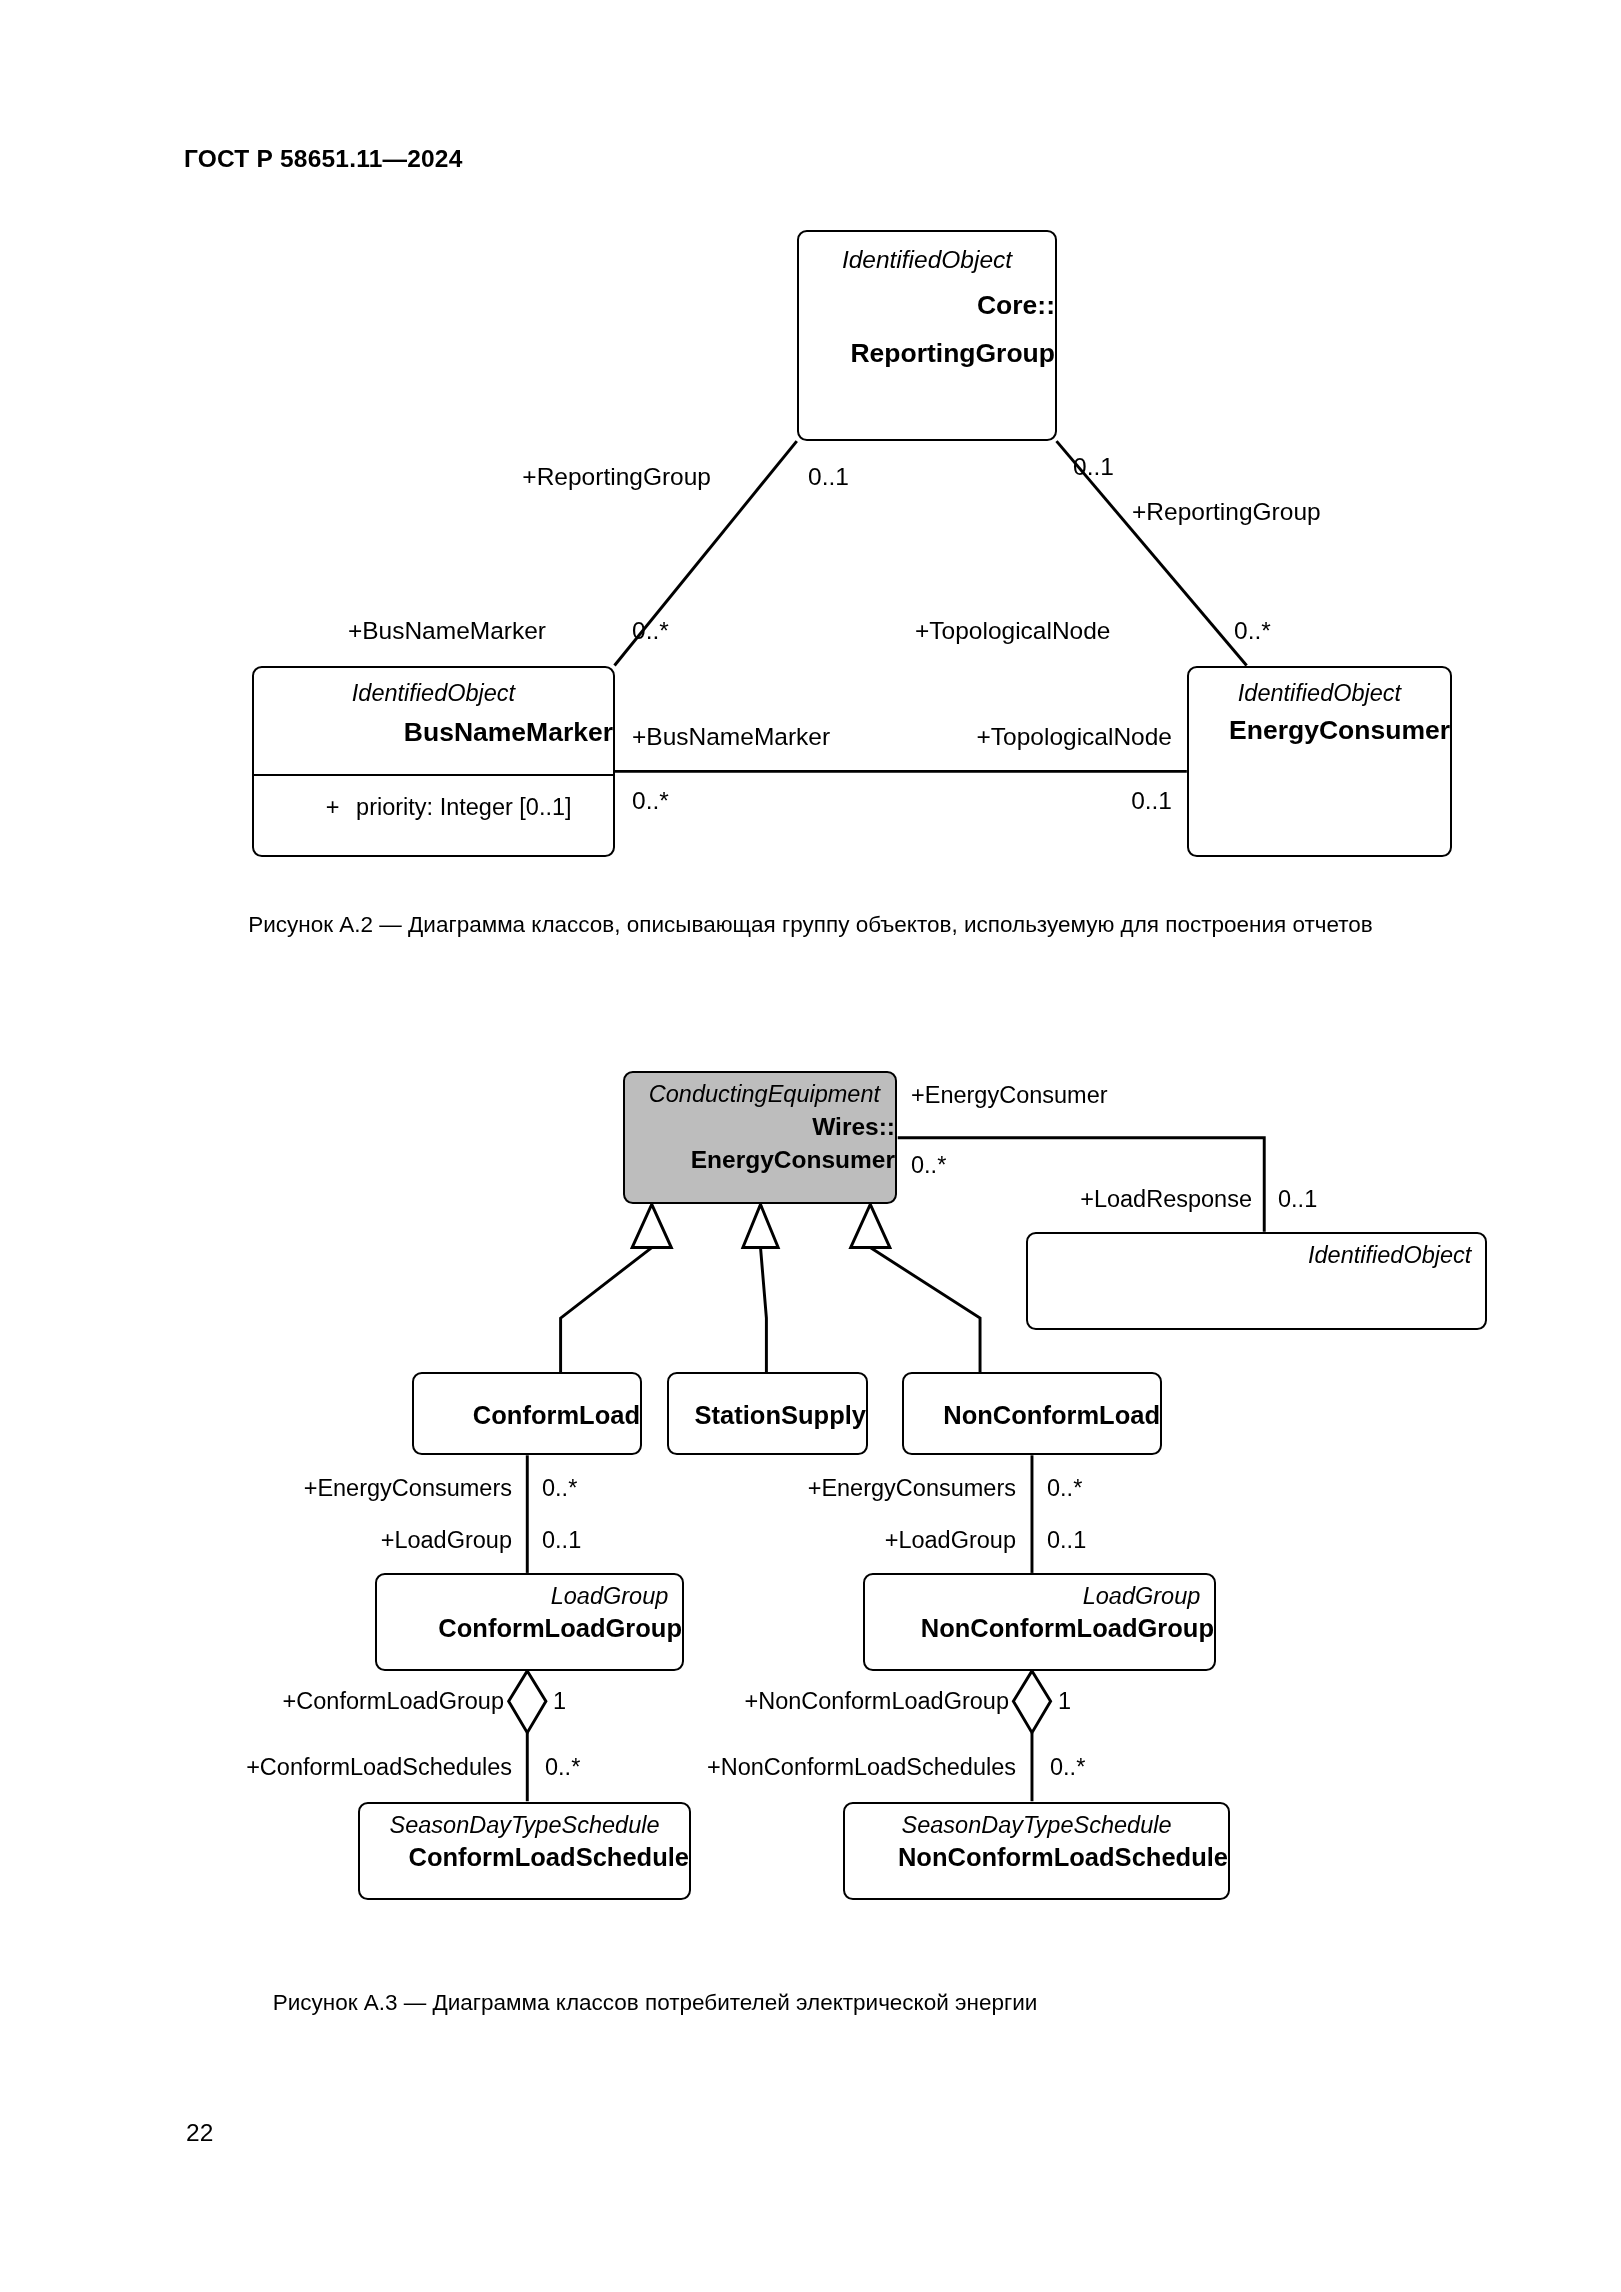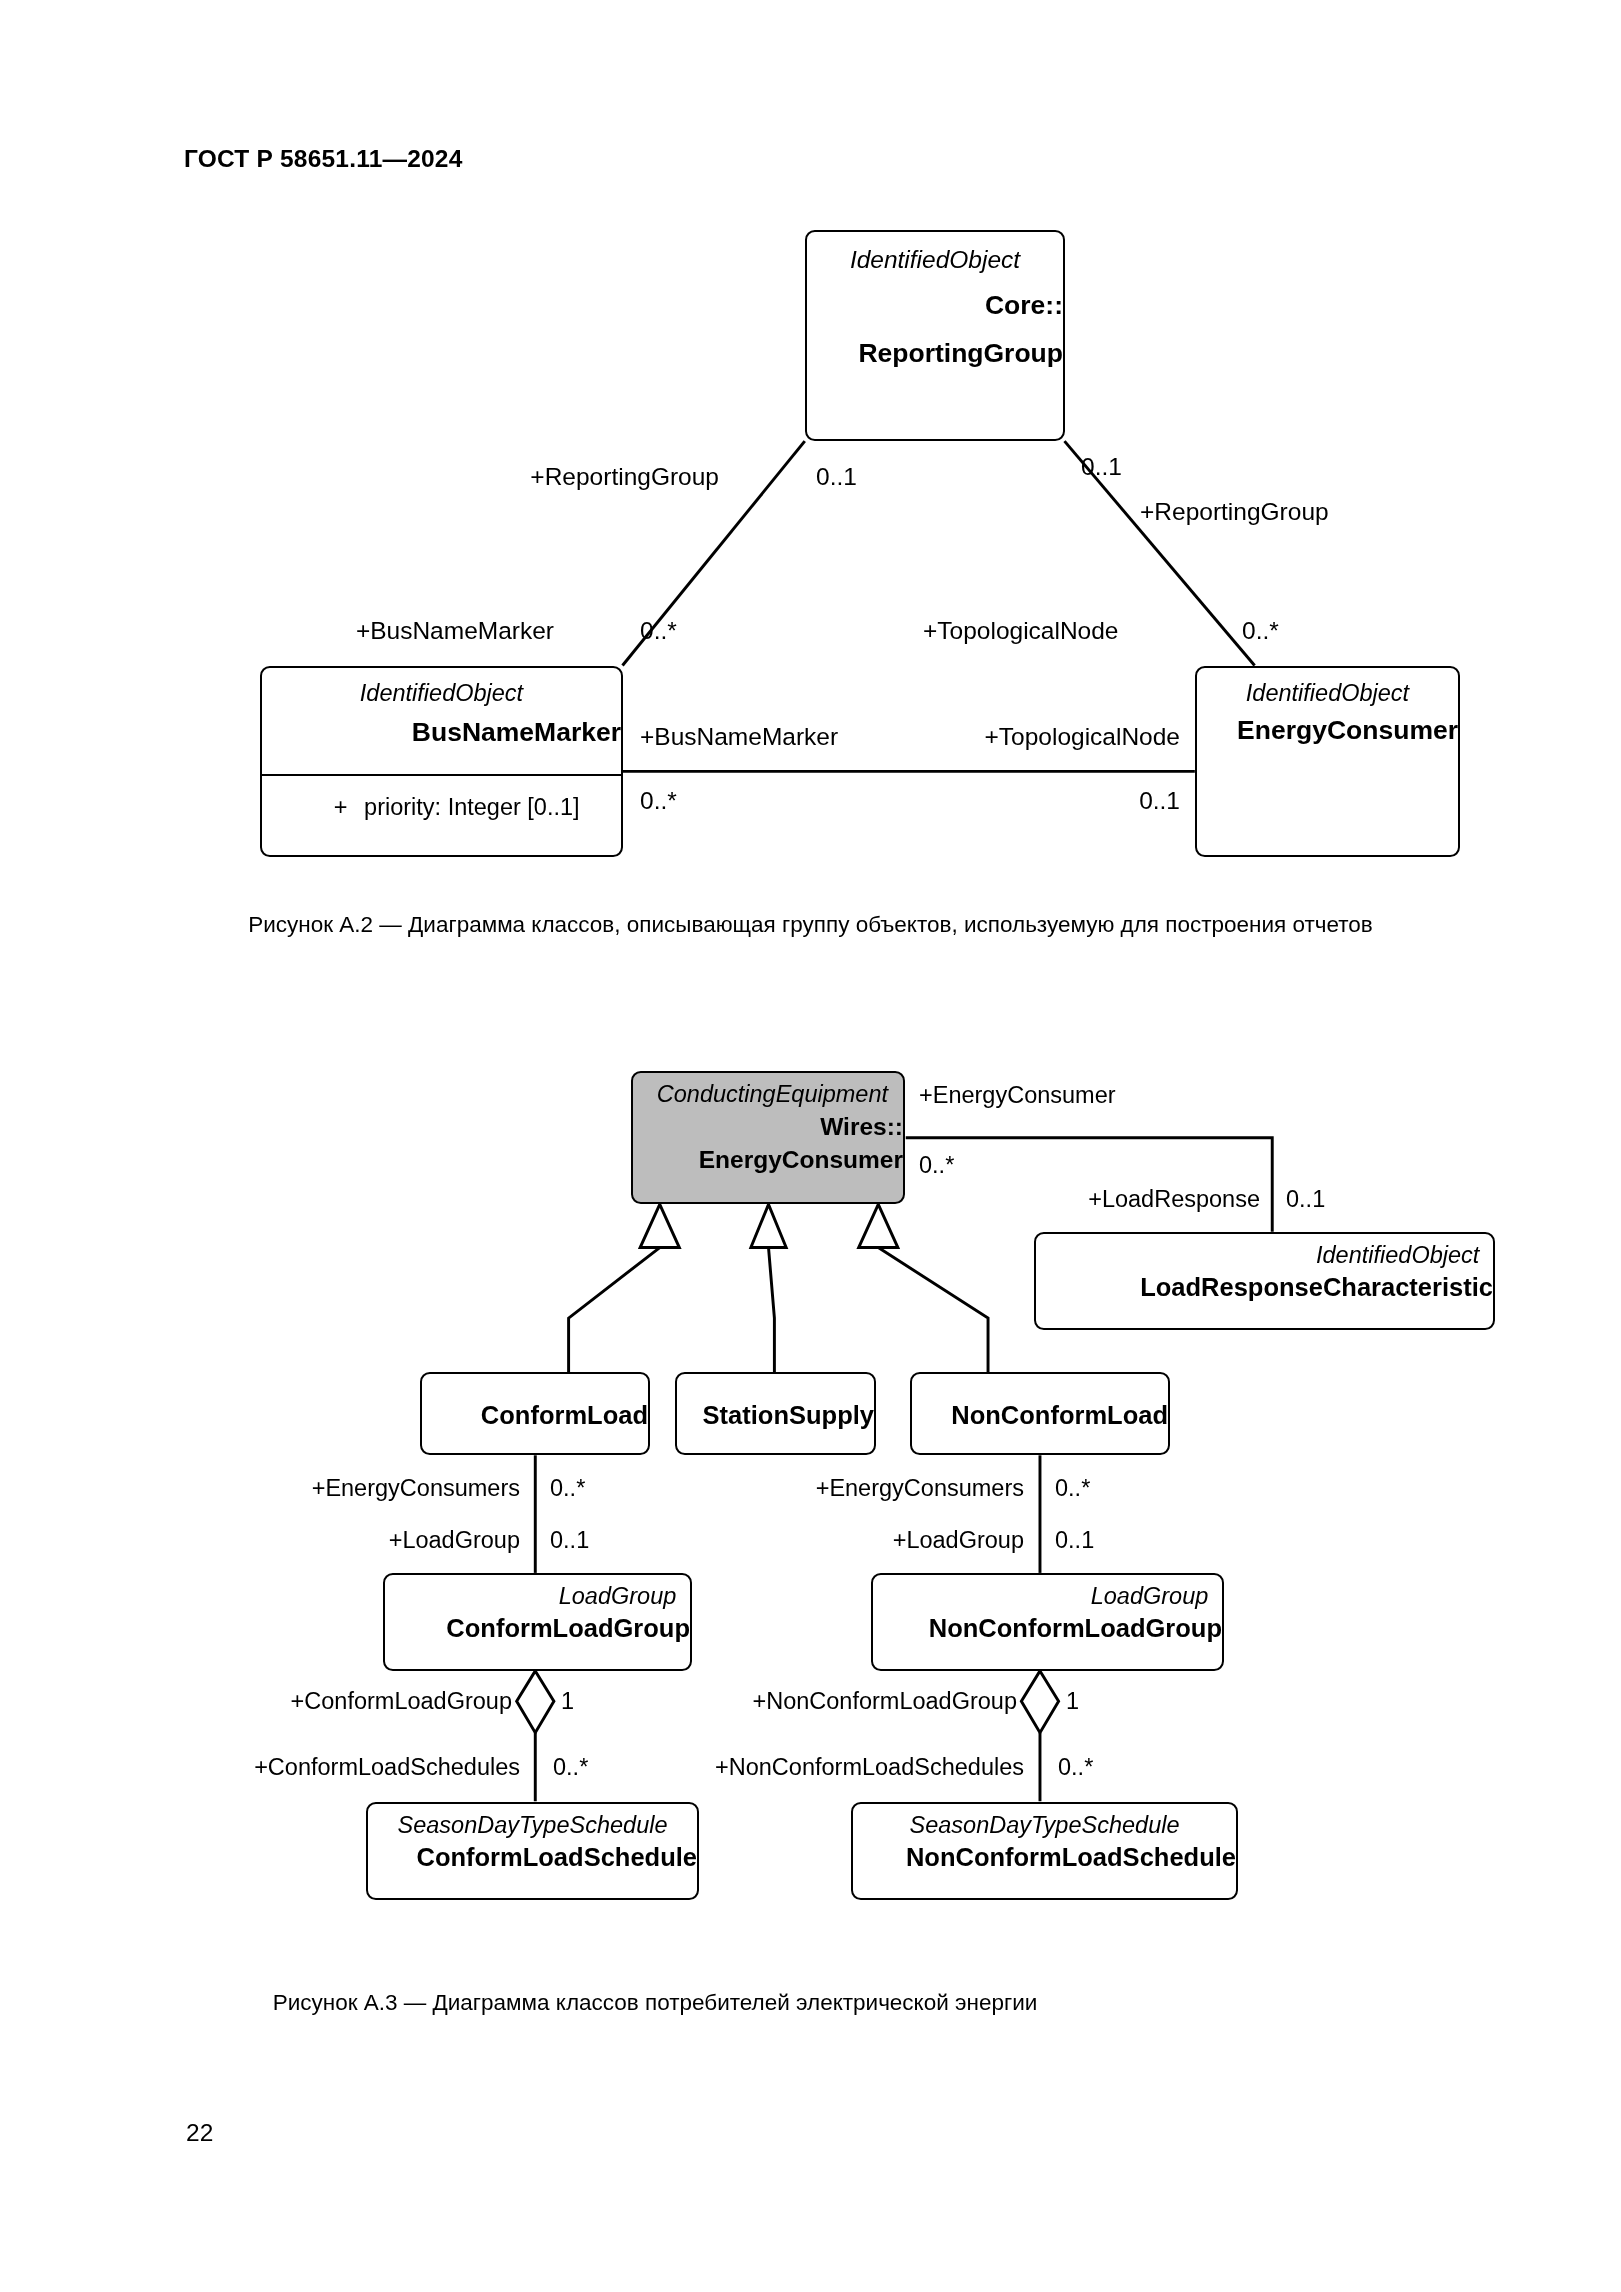--- a/index.html
+++ b/index.html
@@ -42,21 +42,21 @@
     font-size: 22.5px;
     text-align: center;
     white-space: nowrap;
   }
   #caption-a2 { left: 0; top: 912px; width: 1621px; }
   #caption-a3 { left: 14px; top: 1974px; width: 1282px; margin-top: 16px; }
 
   
   .diagram {
     position: absolute;
-    left: 8px;
+    left: 0;
     top: 0;
     width: 1331px;
   }
   #diagram-a2 { height: 882px; }
   #diagram-a3 { top: 980px; height: 980px; padding-left: 13px; }
 
   .svg-layer {
     position: absolute;
     left: 0;
     top: 0;
@@ -241,21 +241,20 @@
     </svg>
 
     <div class="uml-class shaded" id="box-energyconsumer">
       <div class="stereo">ConductingEquipment</div>
       <div class="cname">Wires::</div>
       <div class="cname">EnergyConsumer</div>
     </div>
 
     <div class="uml-class" id="box-loadresponse">
       <div class="stereo">IdentifiedObject</div>
-      <div class="cname">LoadResponseCharacteristic</div>
     </div>
 
     <div class="uml-class simple-class" id="box-conformload">
       <div class="cname">ConformLoad</div>
     </div>
     <div class="uml-class simple-class" id="box-stationsupply">
       <div class="cname">StationSupply</div>
     </div>
     <div class="uml-class simple-class" id="box-nonconformload">
       <div class="cname">NonConformLoad</div>

